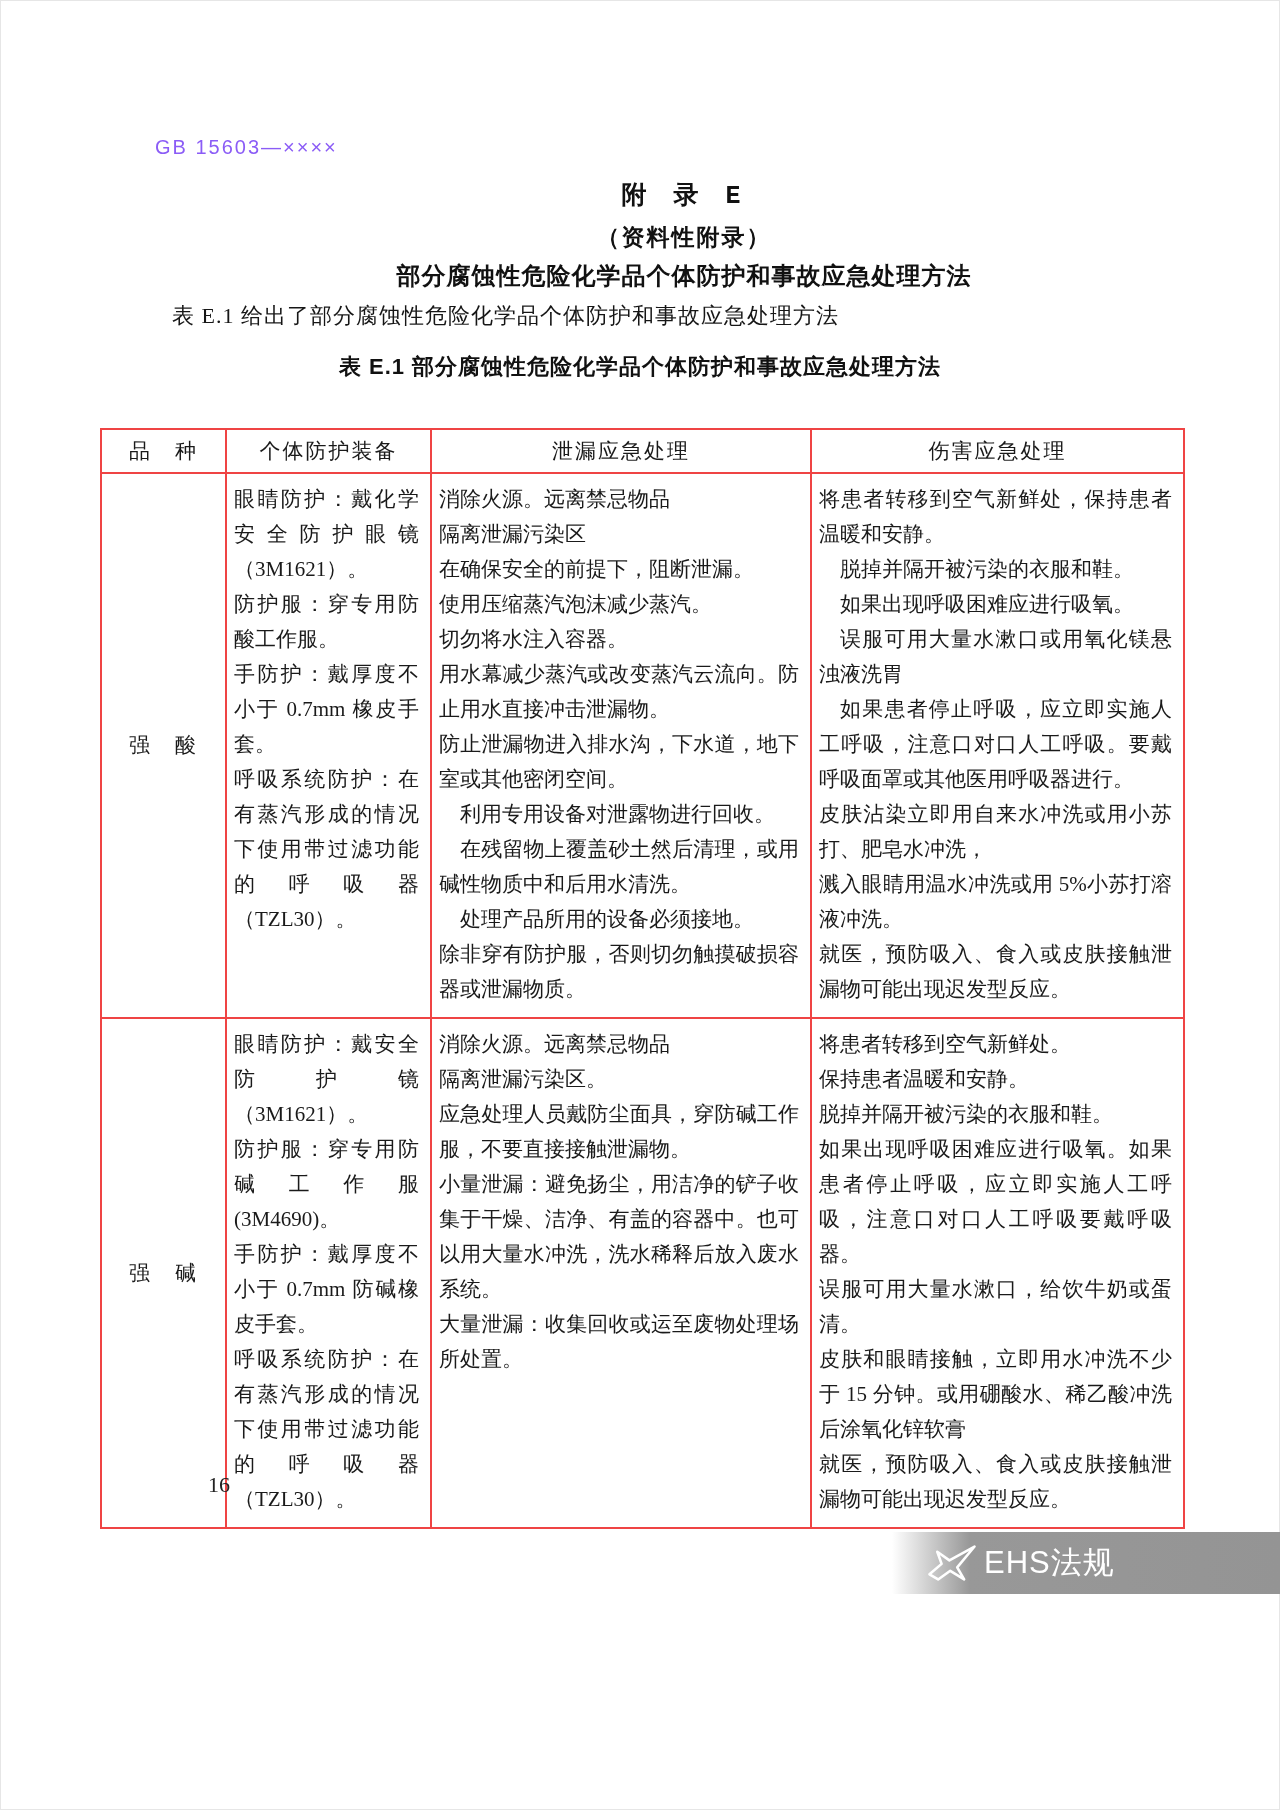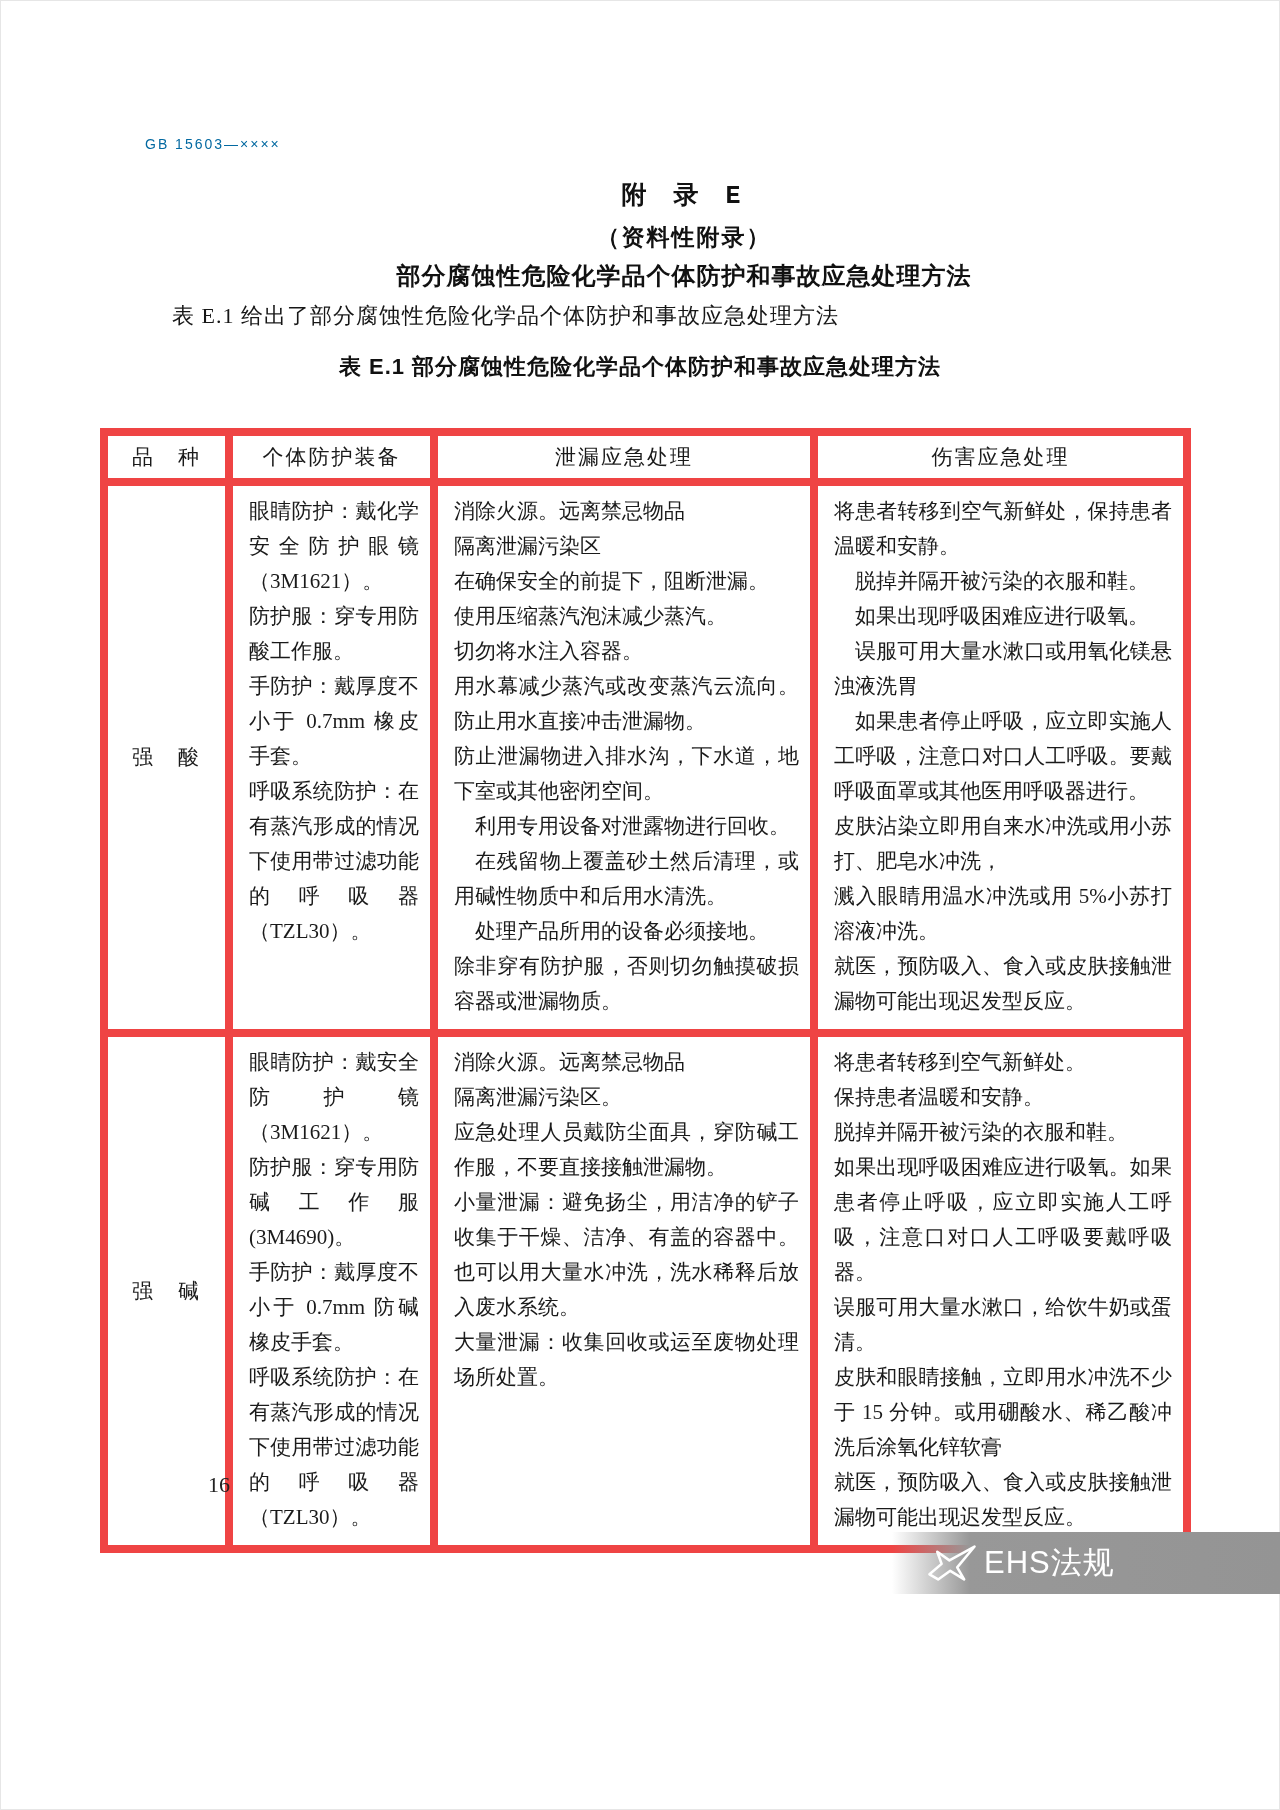--- a/index.html
+++ b/index.html
@@ -15,26 +15,26 @@
     background: #ffffff;
     color: #1c1c1c;
     font-family: "Liberation Serif", serif;
     overflow: hidden;
     box-shadow: inset 0 0 0 1px #e6e6e6;
   }
 
   
   .doc-code {
     position: absolute;
-    left: 145px;
+    left: 155px;
     top: 136px;
     font-family: "Liberation Sans", sans-serif;
-    font-size: 14px;
+    font-size: 20px;
     letter-spacing: 2px;
-    color: #0369a1;
+    color: #8b5cf6;
   }
 
   
   .h-center {
     position: absolute;
     left: 0;
     width: 100%;
     text-align: center;
     font-family: Liberation Mono, monospace;
     font-weight: bold;
@@ -78,34 +78,34 @@
     table-layout: fixed;
     font-size: 21px;
     color: #1a1a1a;
   }
   table.e1 col.c-species    { width: 125px; }
   table.e1 col.c-protection { width: 205px; }
   table.e1 col.c-leak       { width: 380px; }
   table.e1 col.c-injury     { width: 373px; }
 
   table.e1 th, table.e1 td {
-    border: 8px solid #ef4444;
+    border: 2px solid #ef4444;
     padding: 0;
     font-weight: normal;
   }
   table.e1 thead th {
     height: 42px;
     text-align: center;
     vertical-align: middle;
     font-size: 21px;
     letter-spacing: 2px;
   }
   table.e1 td {
     vertical-align: top;
-    padding: 8px 11px 10px 16px;
+    padding: 8px 11px 10px 7px;
     line-height: 35px;
   }
   table.e1 td.species-cell {
     text-align: center;
     vertical-align: middle;
     letter-spacing: 2px;
     padding: 4px;
   }
   tbody tr:nth-child(1) td { height: 520px; }
   tbody tr:nth-child(2) td { height: 430px; }

